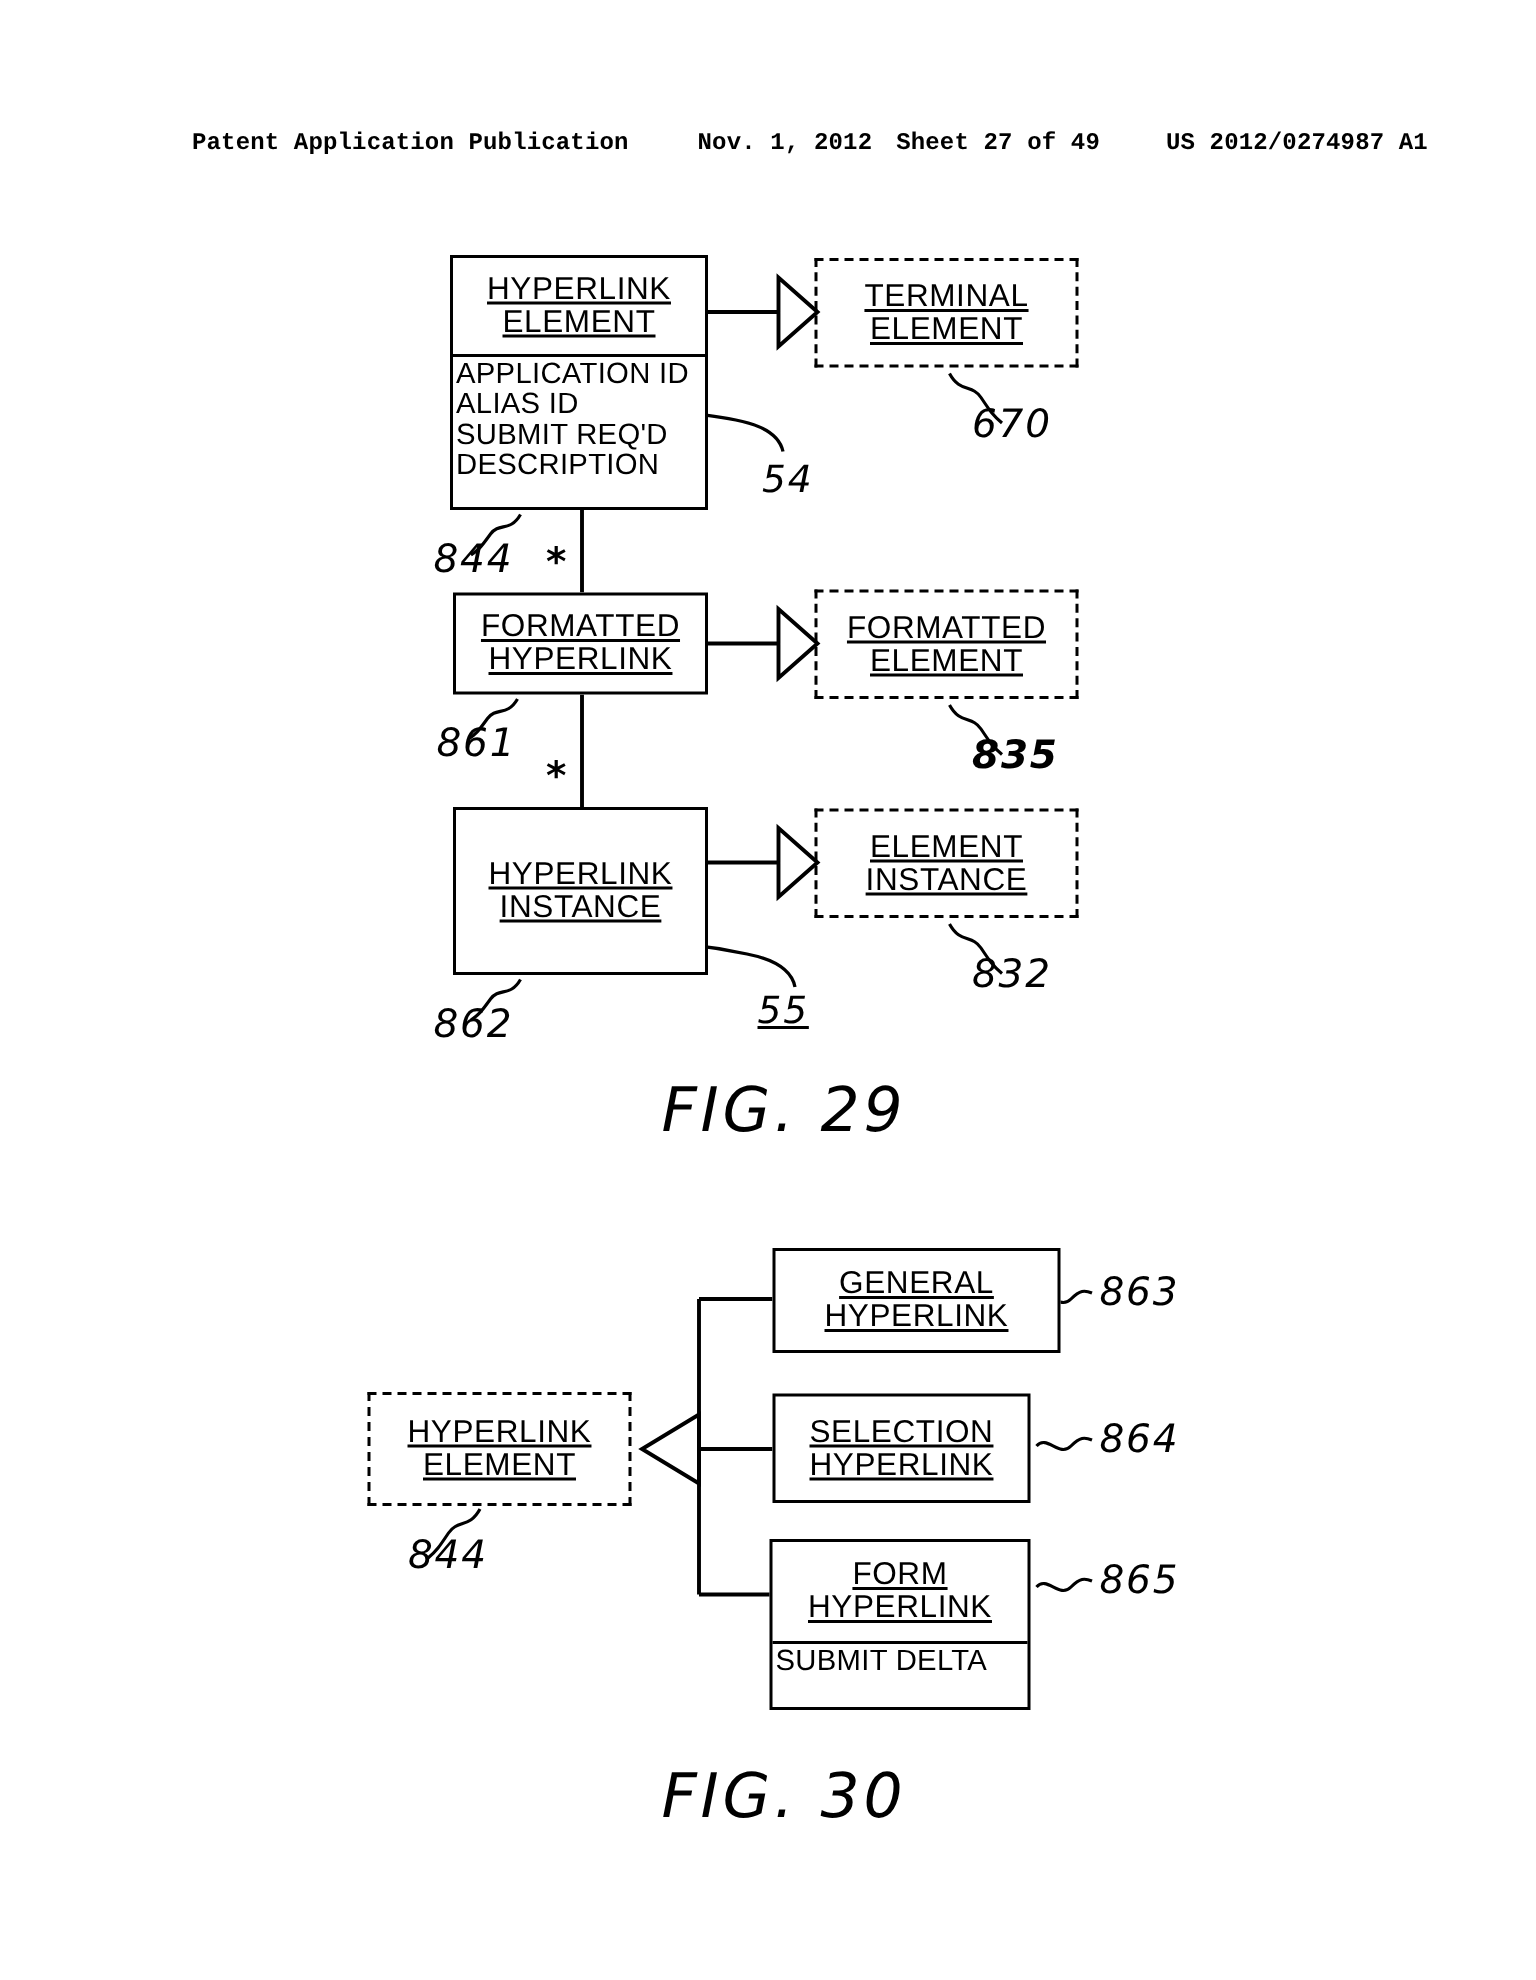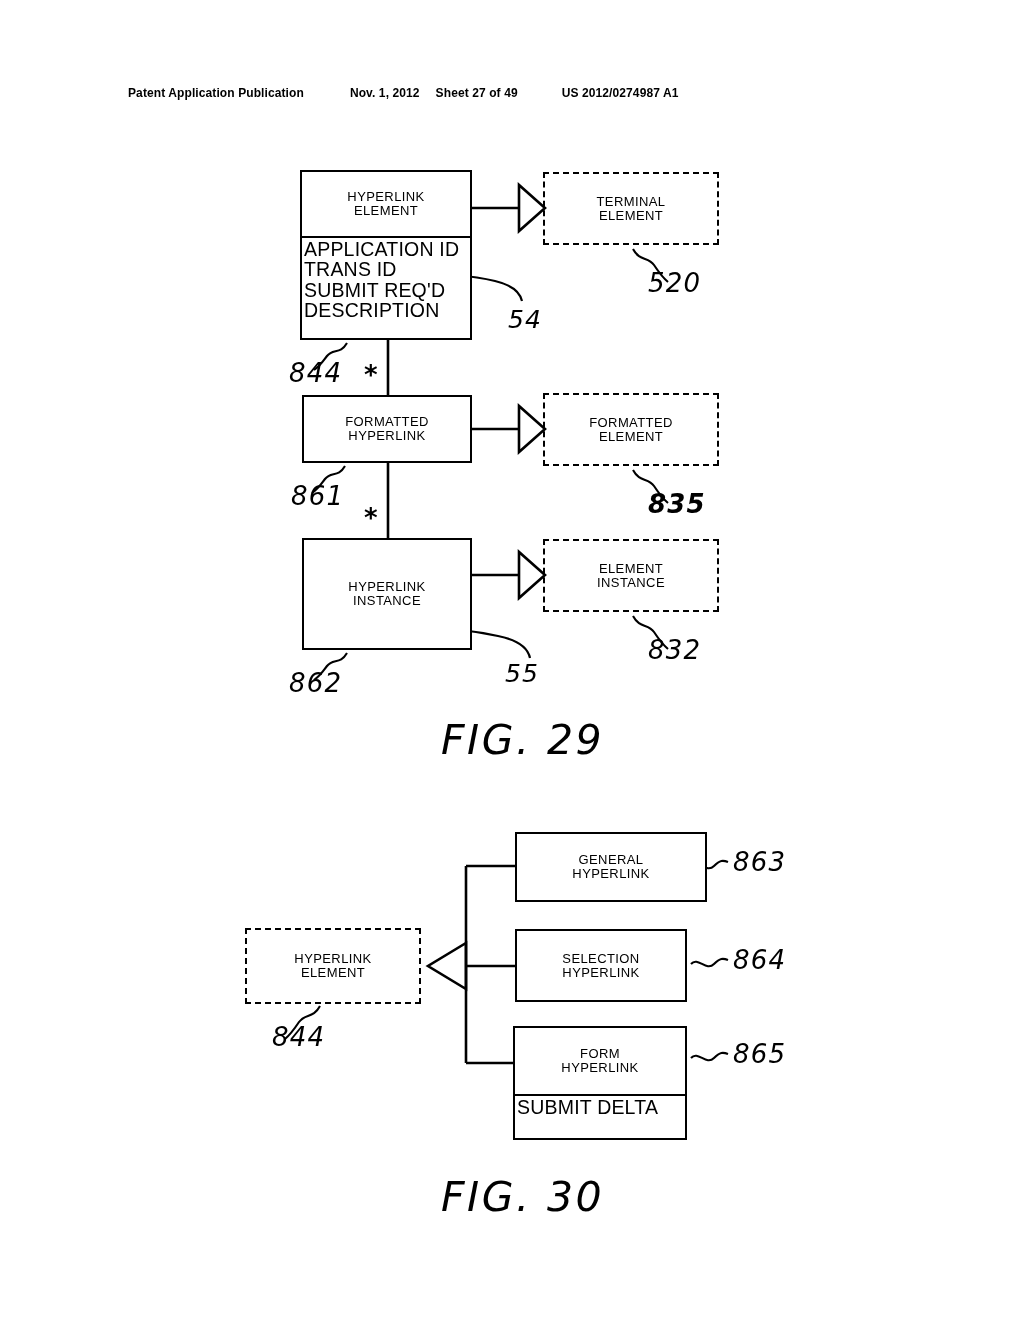--- a/index.html
+++ b/index.html
@@ -18,23 +18,23 @@
 
   
   .pub-header {
     position: absolute;
     top: 86px;
     left: 128px;
     width: 768px;
     height: 24px;
     display: flex;
     align-items: baseline;
-    font-family: Liberation Sans, sans-serif;
+    font-family: Liberation Mono, monospace;
     font-weight: bold;
-    font-size: 12px;
+    font-size: 16px;
     letter-spacing: 0.1px;
     white-space: nowrap;
   }
   .pub-header .h-pub      { margin-right: 46px; }
   .pub-header .h-date     { margin-right: 16px; }
   .pub-header .h-sheet    { margin-right: 44px; }
   .pub-header .h-num      { }
 
   
   .fig-svg {
@@ -60,23 +60,24 @@
     background: transparent;
   }
   .node-title {
     flex: 1 1 auto;
     display: flex;
     flex-direction: column;
     align-items: center;
     justify-content: center;
     text-align: center;
     line-height: 1.04;
-    font-size: 13px;
+    font-size: 21px;
     letter-spacing: 0.4px;
     padding: 2px 4px;
+    text-decoration: underline;
   }
   .node-attrs {
     border-top: 2.6px solid #000;
     padding: 1px 5px 3px 2px;
     line-height: 1.05;
     font-size: 19.5px;
     letter-spacing: 0.2px;
     text-align: left;
   }
   .node-attrs .attr { display: block; white-space: nowrap; }
@@ -175,21 +176,21 @@
   <path d="M 691 1058 C 698 1050, 706 1066, 714 1058 C 720 1052, 723 1052, 728 1054" fill="none" stroke="#000" stroke-width="2.1"></path>
 </svg>
 
 <div class="node solid" style="left:300px; top:170px; width:172px; height:170px;">
   <div class="node-title">
     <span>HYPERLINK</span>
     <span>ELEMENT</span>
   </div>
   <div class="node-attrs" style="height:96px;">
     <span class="attr">APPLICATION ID</span>
-    <span class="attr">TRANS ID</span>
+    <span class="attr">ALIAS ID</span>
     <span class="attr">SUBMIT REQ'D</span>
     <span class="attr">DESCRIPTION</span>
   </div>
 </div>
 
 <div class="node dashed" style="left:543px; top:172px; width:176px; height:73px;">
   <div class="node-title">
     <span>TERMINAL</span>
     <span>ELEMENT</span>
   </div>
@@ -220,27 +221,27 @@
   <div class="node-title">
     <span>ELEMENT</span>
     <span>INSTANCE</span>
   </div>
 </div>
 
 <span class="star" style="left:364px; top:362px;">*</span>
 <span class="star" style="left:364px; top:505px;">*</span>
 
 <span class="ref" style="left:289px; top:358px;">844</span>
-<span class="ref" style="left:648px; top:268px;">520</span>
+<span class="ref" style="left:648px; top:268px;">670</span>
 <span class="ref" style="left:291px; top:481px;">861</span>
 <span class="ref" style="left:648px; top:489px;font-weight:bold;">835</span>
 <span class="ref" style="left:289px; top:668px;">862</span>
 <span class="ref" style="left:648px; top:635px;">832</span>
 <span class="ref small" style="left:508px; top:305px;">54</span>
-<span class="ref small" style="left:505px; top:659px;">55</span>
+<span class="ref small" style="left:505px; top:659px;text-decoration:underline;">55</span>
 
 <span class="fig-caption" style="left:441px; top:716px;">FIG. 29</span>
 
 <div class="node dashed" style="left:245px; top:928px; width:176px; height:76px;">
   <div class="node-title">
     <span>HYPERLINK</span>
     <span>ELEMENT</span>
   </div>
 </div>
 

